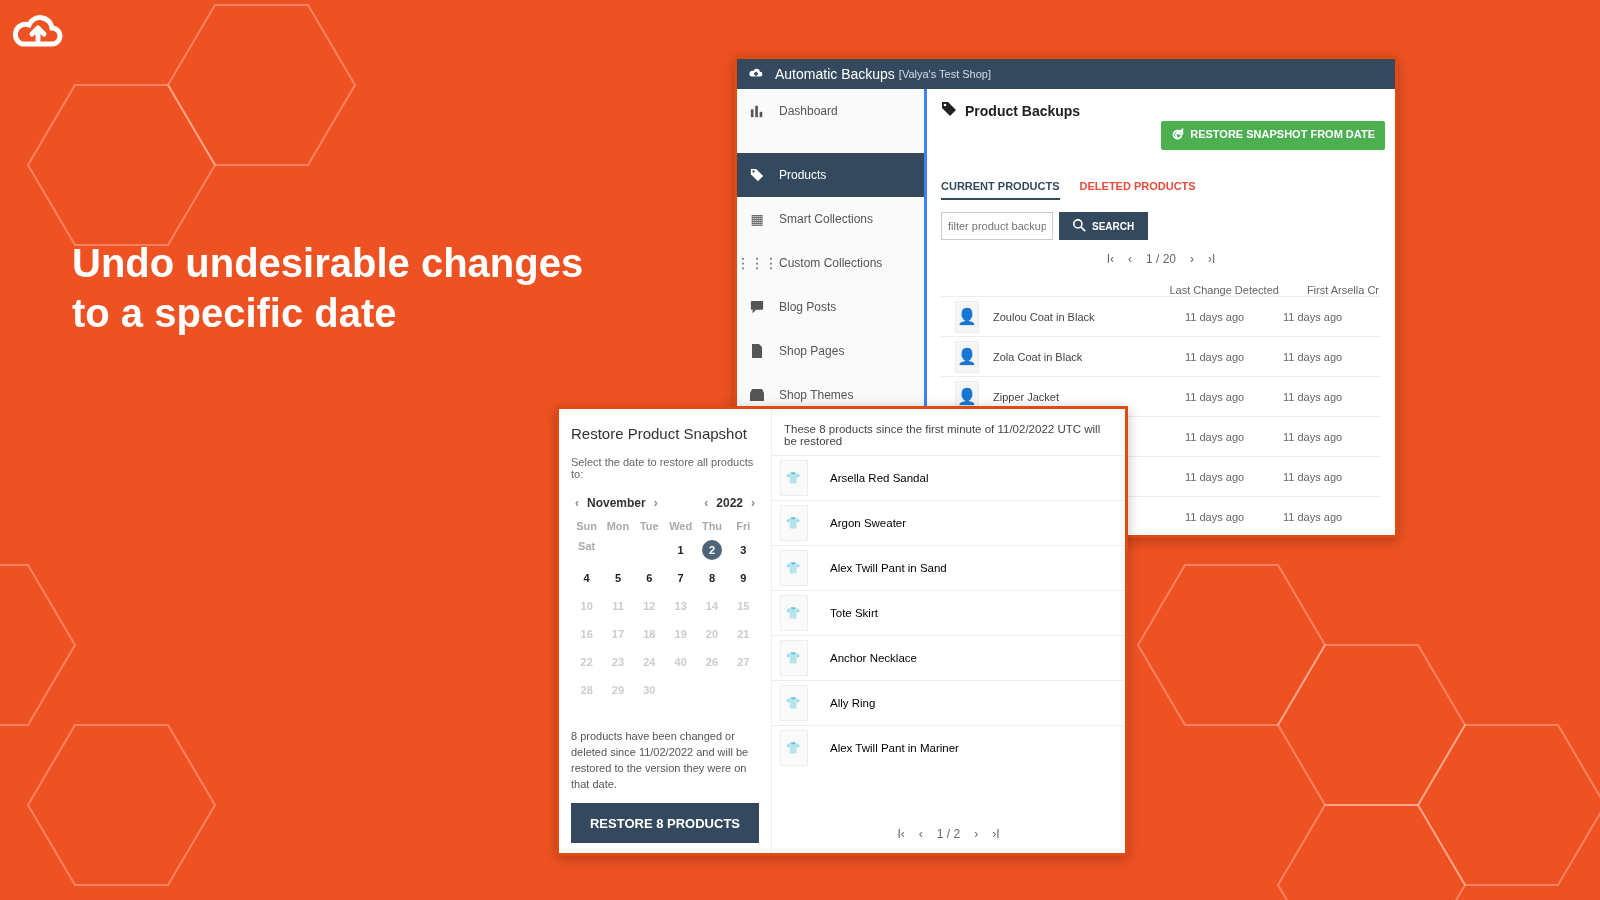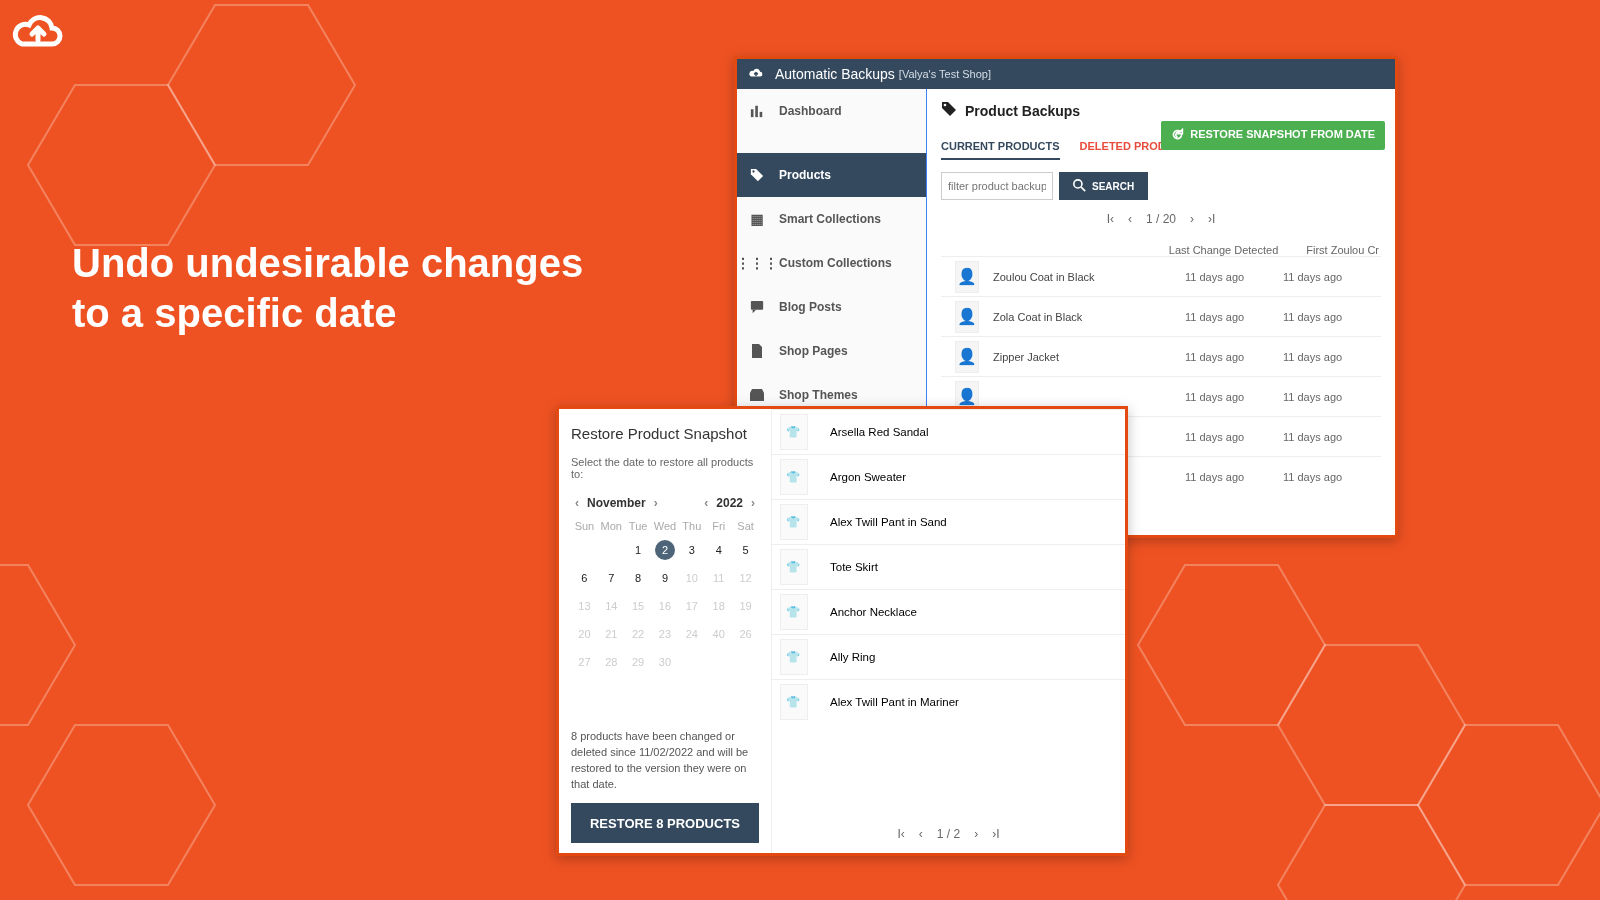--- a/index.html
+++ b/index.html
@@ -38,43 +38,42 @@
   font-size: 14px;
 }
 .app-header .cloud { margin-right: 10px; }
 .app-header .shop { font-size: 11px; color: #d5dde6; margin-left: 4px; }
 .app-body { display: flex; height: calc(100% - 30px); }
 .sidebar {
   width: 190px;
   background: #fafafa;
   font-size: 12px;
   color: #555;
-  border-right: 1px solid #3b82f6;
-  font-weight: bold;
+  border-right: 3px solid #3b82f6;
 }
 .sidebar-item {
   display: flex; align-items: center;
   gap: 14px;
   padding: 0 12px;
   height: 44px;
 }
 .sidebar-item.active { background: #34495e; color: #fff; }
 .sidebar-sep { height: 20px; }
 .sidebar-ico { width: 16px; display: inline-flex; justify-content: center; font-size: 14px; color: inherit; }
 
 .content { flex: 1; padding: 12px 14px; position: relative; font-size: 12px; color: #444; }
 .content h2 { font-size: 14px; font-weight: 700; margin-bottom: 14px; display: flex; align-items: center; gap: 8px; color: #222; }
 .restore-snap-btn {
   position: absolute; top: 32px; right: 10px;
   background: #4caf50; color: #fff;
   font-size: 11px; font-weight: 700;
   padding: 7px 10px; border-radius: 2px;
   display: flex; align-items: flex-start; gap: 6px;
 }
-.tabs { display: flex; gap: 20px; margin-top: 20px; font-size: 11px; font-weight: 700; }
+.tabs { display: flex; gap: 20px; margin-top: 60px; font-size: 11px; font-weight: 700; }
 .tab { padding-bottom: 6px; color: #555; }
 .tab.active { color: #34495e; border-bottom: 2px solid #34495e; }
 .tab.danger { color: #e74c3c; }
 .filter-row { display: flex; gap: 6px; margin-top: 12px; }
 .filter-row input {
   border: 1px solid #ccc; font-size: 11px; height: 28px;
   padding: 0 6px; width: 112px;
 }
 .search-btn {
   background: #34495e; color: #fff; padding: 0 14px;
@@ -112,21 +111,21 @@
 .modal-left {
   width: 212px; padding: 16px 12px 10px 12px;
   display: flex; flex-direction: column;
   font-size: 12px; color: #444;
 }
 .modal-left h3 { font-size: 15px; color: #333; font-weight: 500; }
 .modal-left .sub { font-size: 11px; color: #666; margin-top: 14px; margin-bottom: 16px; }
 .month-row { display: flex; justify-content: space-between; align-items: center; font-size: 12px; margin-bottom: 10px; padding: 0 4px; font-weight: 600; color: #333; }
 .month-row .sel { display: flex; align-items: center; gap: 8px; }
 .chev { color: #888; font-size: 12px; cursor: pointer; }
-.cal { display: grid; grid-template-columns: repeat(7, 1fr); text-align: center; row-gap: 8px; font-size: 11px; }
+.cal { display: grid; grid-template-columns: repeat(6, 1fr); text-align: center; row-gap: 8px; font-size: 11px; font-weight: bold; }
 .cal .hd { color: #aaa; }
 .cal .d { color: #222; height: 20px; line-height: 20px; }
 .cal .d.dis { color: #ccc; }
 .cal .d.sel { background: #4e6579; color: #fff; border-radius: 50%; width: 20px; margin: 0 auto; }
 .modal-foot-text { font-size: 11px; color: #555; line-height: 1.45; margin-top: auto; }
 .restore-n-btn {
   margin-top: 10px;
   background: #34495e; color: #fff;
   font-weight: 700; font-size: 13px;
   height: 40px; display: flex; align-items: center; justify-content: center;
@@ -299,21 +298,21 @@
       </div>
       <div class="pager">
         <span>I‹</span>
         <span>‹</span>
         <span>1 / 20</span>
         <span>›</span>
         <span>›I</span>
       </div>
       <div class="cols">
         <span>Last Change Detected</span>
-        <span>First Zoulou Cr</span>
+        <span>First Arsella Cr</span>
       </div>
       <div id="product-rows">
           <div class="product-row">
             <div class="thumb">👤</div>
             <div class="pname">Zoulou Coat in Black</div>
             <div class="cell">11 days ago</div>
             <div class="cell">11 days ago</div>
           </div>
           <div class="product-row">
             <div class="thumb">👤</div>
@@ -404,20 +403,21 @@
         <div class="d dis">26</div>
         <div class="d dis">27</div>
         <div class="d dis">28</div>
         <div class="d dis">29</div>
         <div class="d dis">30</div>
       </div>
     <div class="modal-foot-text">8 products have been changed or deleted since 11/02/2022 and will be restored to the version they were on that date.</div>
     <div class="restore-n-btn">RESTORE 8 PRODUCTS</div>
   </div>
   <div class="modal-right">
+    <div class="msg">These 8 products since the first minute of 11/02/2022 UTC will be restored</div>
     <div class="rlist" id="restore-list">
         <div class="rrow">
           <div class="thumb">👕</div>
           <div>Arsella Red Sandal</div>
         </div>
         <div class="rrow">
           <div class="thumb">👕</div>
           <div>Argon Sweater</div>
         </div>
         <div class="rrow">

